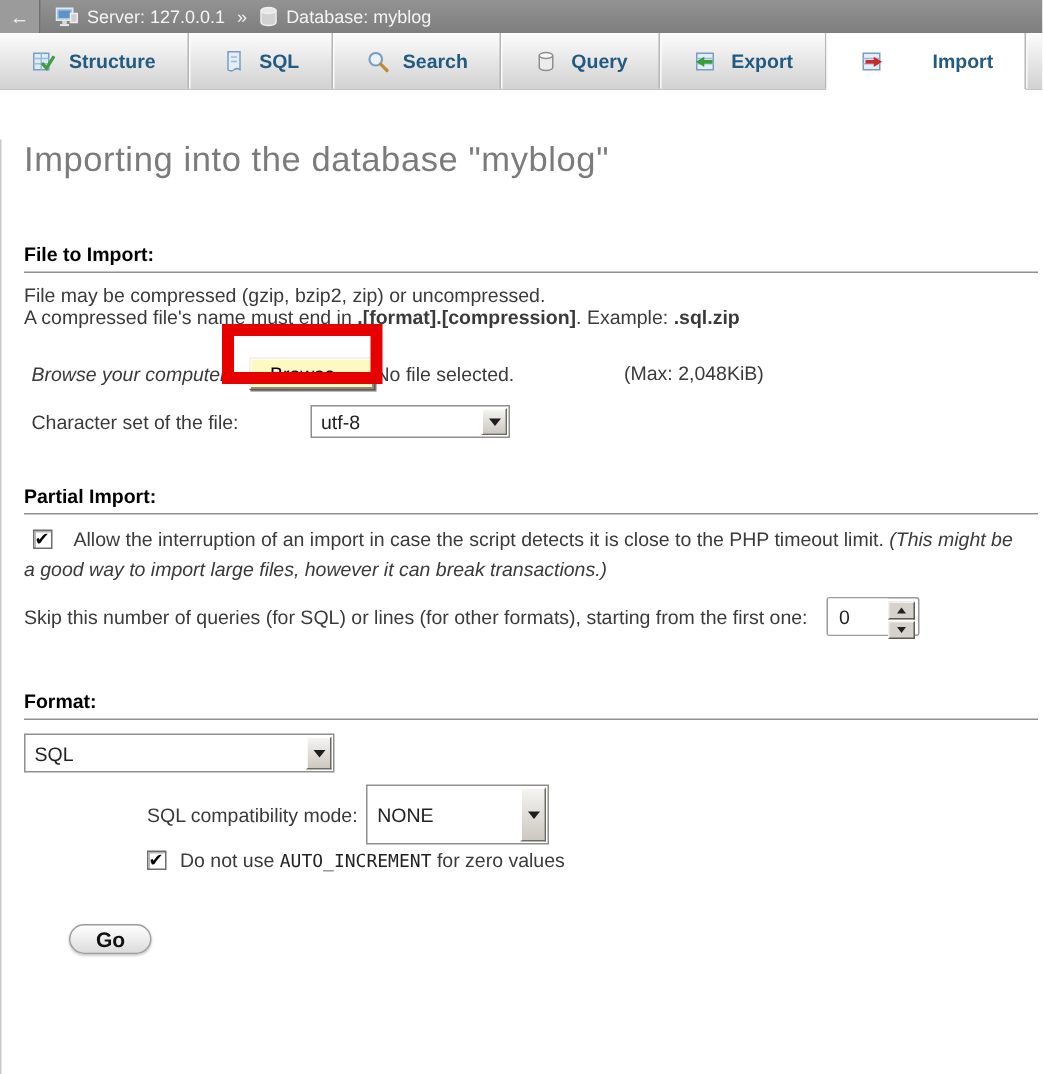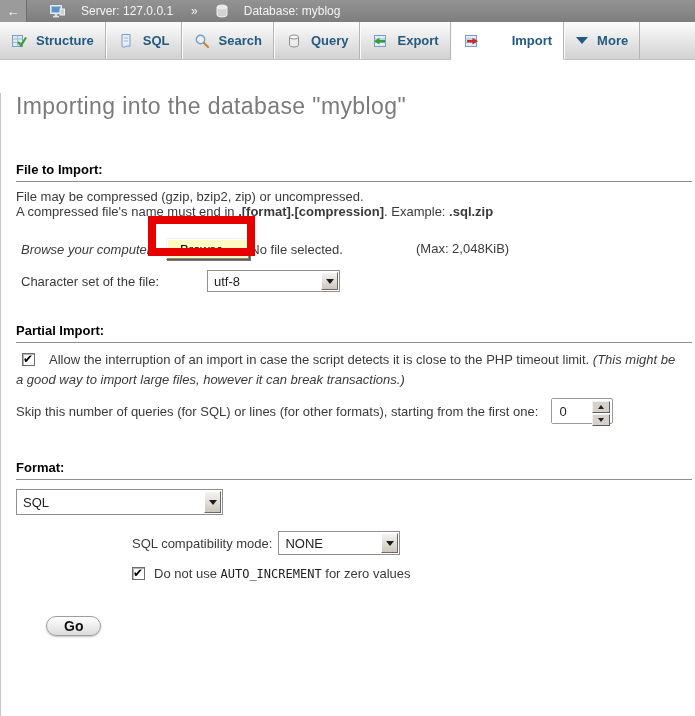--- a/index.html
+++ b/index.html
@@ -5,28 +5,28 @@
   * { margin:0; padding:0; box-sizing:border-box; }
   html,body { width:695px; height:716px; background:#fff; overflow:hidden;
               font-family:"Liberation Sans", sans-serif; font-size:13px; color:#3a3a3a; }
   body { position:relative; }
 
   
   .topbar { height:22px; background:linear-gradient(#939393,#7e7e7e); color:#f4f4f4;
             display:flex; align-items:center; font-size:12px; }
   .backbox { width:27px; height:22px; background:#9b9b9b; border-right:1px solid #6f6f6f;
              display:flex; align-items:center; justify-content:center; color:#fff; font-size:13px; }
-  .crumbs { display:flex; align-items:center; gap:16px; padding-left:23px; }
+  .crumbs { display:flex; align-items:center; gap:6px; padding-left:10px; }
   .crumb-sep { padding:0 2px; }
   .icon { display:inline-flex; align-items:center; justify-content:center; }
 
   
   .tabbar { height:38px; display:flex; background:linear-gradient(#fcfcfc,#d2d2d2);
             border-bottom:1px solid #c2c2c2; }
-  .tab { display:flex; align-items:center; gap:9px; padding:0 11px; cursor:default;
+  .tab { display:flex; align-items:center; gap:9px; padding:0 21px; cursor:default;
          font-weight:bold; font-size:13px; color:#235a81;
          border-right:1px solid #b5b5b5; border-left:1px solid #fbfbfb; }
   .tab:first-child { border-left:none; }
   .tab.active { background:#fff; margin-bottom:-1px; border-bottom:1px solid #fff;gap:33px; }
   .tab-rest { flex:1; }
   .chev-down { width:0; height:0; border:6px solid transparent; border-top:7px solid #235a81; margin-top:6px; }
 
   
   .content { border-left:1px solid #c9c9c9; height:656px; padding-left:15px; padding-right:0; }
   h1 { font-size:23px; font-weight:normal; color:#7b7b7b; letter-spacing:.4px;
@@ -52,21 +52,21 @@
   
   .sel { position:relative; display:inline-flex; align-items:center; background:#fff;
          border:1px solid #8f8f8f; height:22px; padding-left:6px; font-size:13px; color:#222; cursor:default; }
   .sel .arrowbtn { position:absolute; right:1px; top:1px; bottom:1px; width:17px;
                    background:linear-gradient(#f5f4f2,#ccc8c0);
                    border:1px solid; border-color:#fff #6e6a63 #6e6a63 #fff;
                    display:flex; align-items:center; justify-content:center; }
   .tri-down { width:0; height:0; border:4px solid transparent; border-top:5px solid #1d1d1d; margin-top:5px; }
   .sel-charset { width:133px;margin-left:43px; }
   .sel-format  { width:207px; height:26px; }
-  .sel-compat  { width:122px; height:24px; }
+  .sel-compat  { width:122px; height:40px; }
 
   
   .cb { position:relative; display:inline-block; width:13px; height:13px; background:#fff;
         border:1px solid #6d6d6d; box-shadow:inset 1px 1px 0 #b5b5b5; vertical-align:-2px; cursor:pointer; flex:none; }
   .cb.checked::after { content:"✔"; position:absolute; top:-2px; left:0px; font-size:12px; line-height:14px; color:#000; }
 
   .cb-para { line-height:20px; padding-right:12px; }
   .cb-para .cb { margin:0 14px 0 6px; }
   .italic { font-style:italic; }
 
@@ -76,21 +76,21 @@
   .numwrap input { flex:1; width:30px; border:none; outline:none; font-size:13px; padding-left:7px;
                    font-family:"Liberation Sans", sans-serif; color:#222; }
   .spin { width:18px; display:flex; flex-direction:column; margin:2px 2px 2px 0; gap:1px; }
   .spinbtn { flex:1; background:#d6d2cb; border:1px solid; border-color:#f2f1ef #5d5b56 #5d5b56 #f2f1ef;
              display:flex; align-items:center; justify-content:center; padding:0; cursor:pointer; }
   .tri-up-s { width:0; height:0; border:3px solid transparent; border-bottom:4px solid #222; margin-bottom:3px; }
   .tri-dn-s { width:0; height:0; border:3px solid transparent; border-top:4px solid #222; margin-top:3px; }
 
   .fmt-select-wrap { margin-top:9px; }
 
-  .row-indent { margin-left:116px; display:flex; align-items:center; }
+  .row-indent { margin-left:82px; display:flex; align-items:center; }
   .row-compat { margin-top:16px; height:24px; }
   .row-compat .lbl { margin-right:6px; }
   .row-zero { margin-top:10px; height:16px; }
   .row-zero .cb { margin-right:9px; }
   code.mono { font-family:"DejaVu Sans Mono", monospace; font-size:12px; color:#222; }
 
   .go-btn { display:inline-block; margin:35px 0 0 30px; padding:1px 17px; font-size:14px; font-weight:bold;
             color:#111; background:linear-gradient(#ffffff,#dcdcdc); border:1px solid #9e9e9e;
             border-radius:13px; box-shadow:0 1px 2px rgba(0,0,0,.25); cursor:pointer;
             font-family:"Liberation Sans", sans-serif; }

